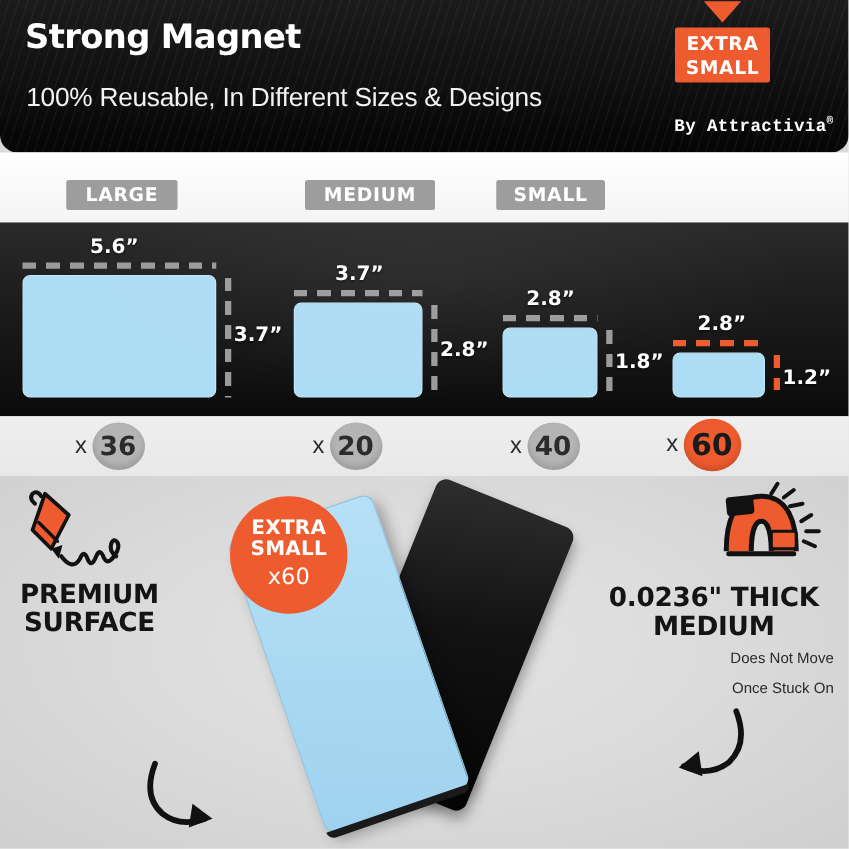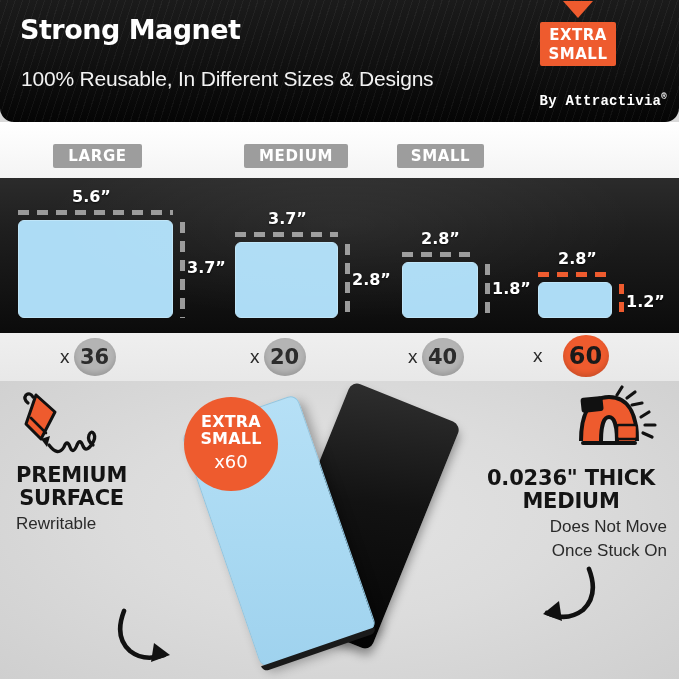--- a/index.html
+++ b/index.html
@@ -225,21 +225,20 @@
     font-weight:bold;
     display:flex;align-items:center;justify-content:center;
     box-shadow:inset 0 -3px 5px rgba(0,0,0,.14);
     font-family:"DejaVu Sans", sans-serif;
   }
   .qty.q-xs .bub{
     background:#ee5b2e;
     color:#1a1a1a;
     width:46px;height:42px;
     font-size:24px;
-    margin-left:16px;
   }
   .qty.q-xs{top:2px;}
   .qty.q1{left:60px;}
   .qty.q2{left:250px;}
   .qty.q3{left:408px;}
   .qty.q4{left:533px;}
 
   
   .bottom{
     position:absolute;
@@ -260,21 +259,21 @@
     color:#141414;
     font-size:21px;
     font-weight:bold;
     line-height:23px;
     letter-spacing:-.2px;
     font-family:"DejaVu Sans", sans-serif;
     text-align:center;
   }
   .feat-sub{
     color:#2a2a2a;
-    font-size:17px;
+    font-size:12px;
     font-weight:normal;
     line-height:21px;
     margin-top:3px;
   }
 
   .icon-pen{position:absolute;left:6px;top:0;}
   .icon-magnet{position:absolute;right:8px;top:0;}
 
   .arrow-l{position:absolute;left:108px;top:218px;}
   .arrow-r{position:absolute;right:78px;top:180px;}
@@ -411,21 +410,20 @@
           <path d="M14 14 Q9 10 12 6 Q16 3 19 8" fill="none" stroke="#111" stroke-width="3.2" stroke-linecap="round"></path>
           <path d="M22 6 L41 23 L27 50 L12 35 Z" fill="#ee5b2e" stroke="#111" stroke-width="3" stroke-linejoin="round"></path>
           <path d="M17 29 L32 44" stroke="#111" stroke-width="2.6" stroke-linecap="round"></path>
           <path d="M27 50 L33 58 L36 47 Z" fill="#111"></path>
           <path d="M35 56 Q44 68 50 58 Q53 50 56 58 Q59 66 63 56 Q66 49 69 57 Q72 64 78 55 Q82 49 80 45 Q77 41 75 46 Q73 52 79 56" fill="none" stroke="#111" stroke-width="3.3" stroke-linecap="round" stroke-linejoin="round"></path>
         </svg>
       </span>
       <div style="position:absolute;left:8px;top:75px;">
         <div class="feat-title">PREMIUM</div>
         <div class="feat-title">SURFACE</div>
-        <div class="feat-sub">Rewritable</div>
       </div>
       <span class="arrow-l">
         <svg width="70" height="66" viewBox="0 0 70 66">
           <path d="M8 4 Q-2 30 14 44 Q28 55 48 48" fill="none" stroke="#111" stroke-width="4.6" stroke-linecap="round"></path>
           <path d="M38 36 L54 48 L35 55 Z" fill="#111"></path>
         </svg>
       </span>
     </div>
 
     <div class="feature right">

